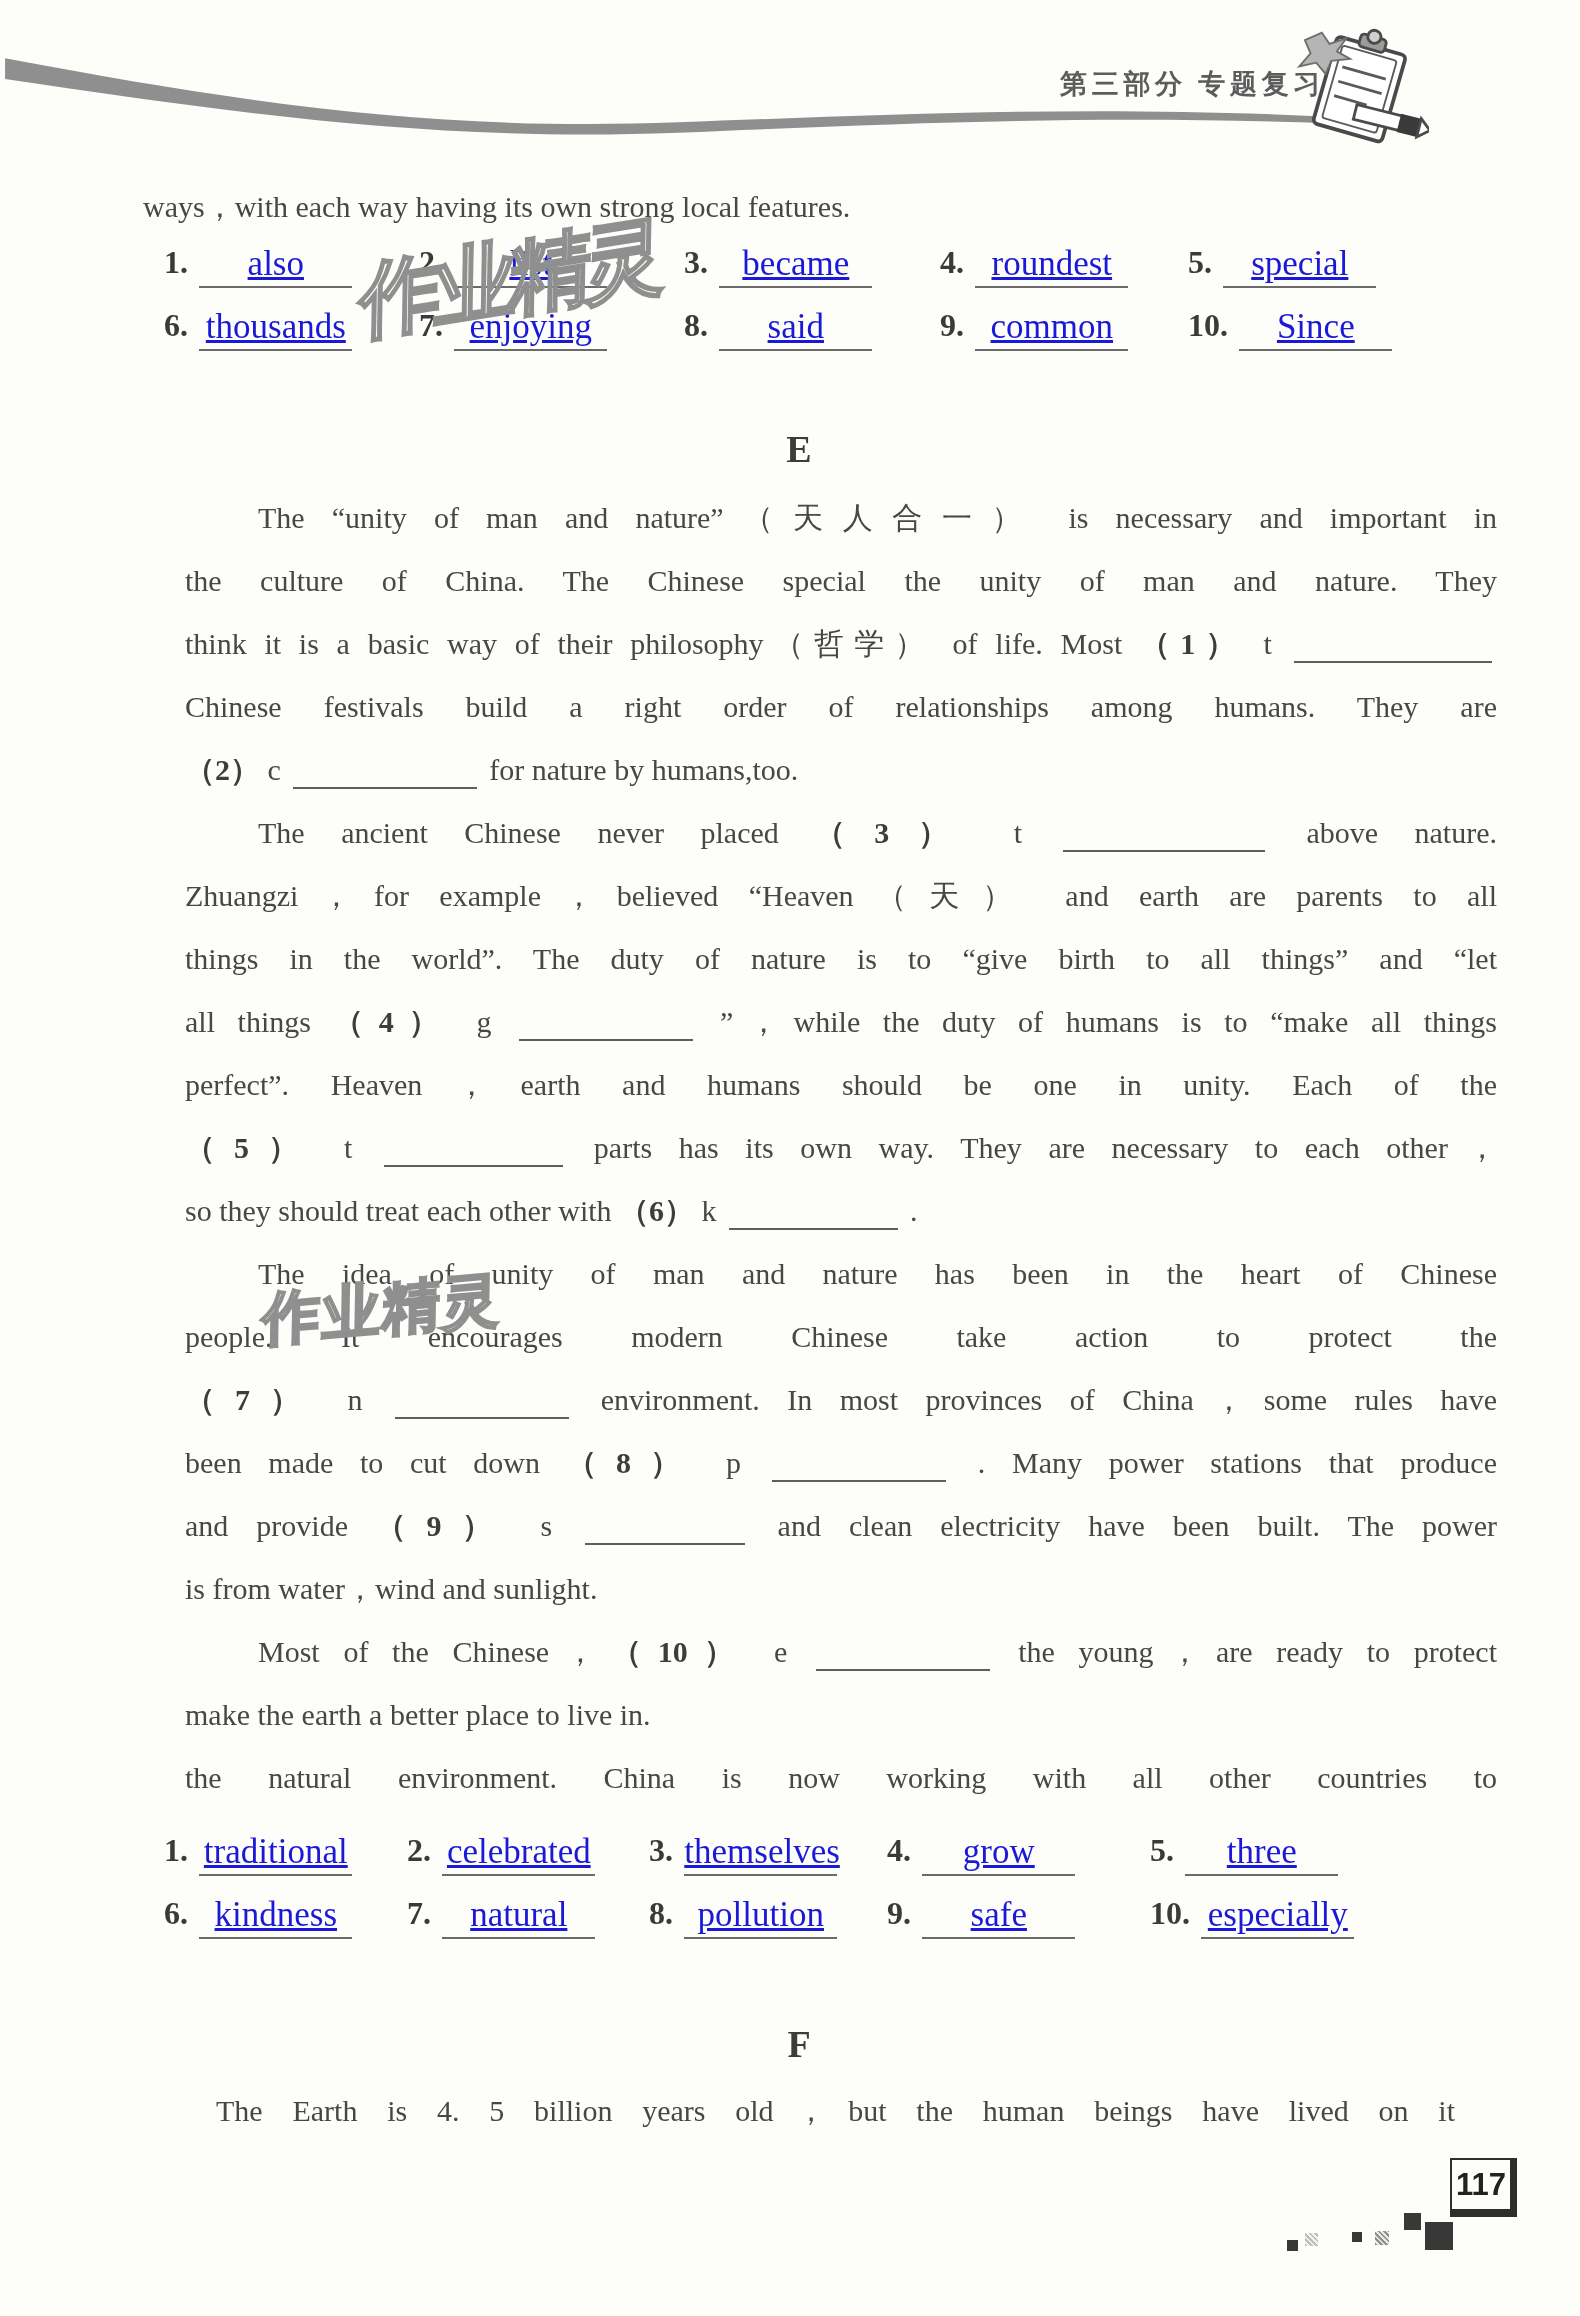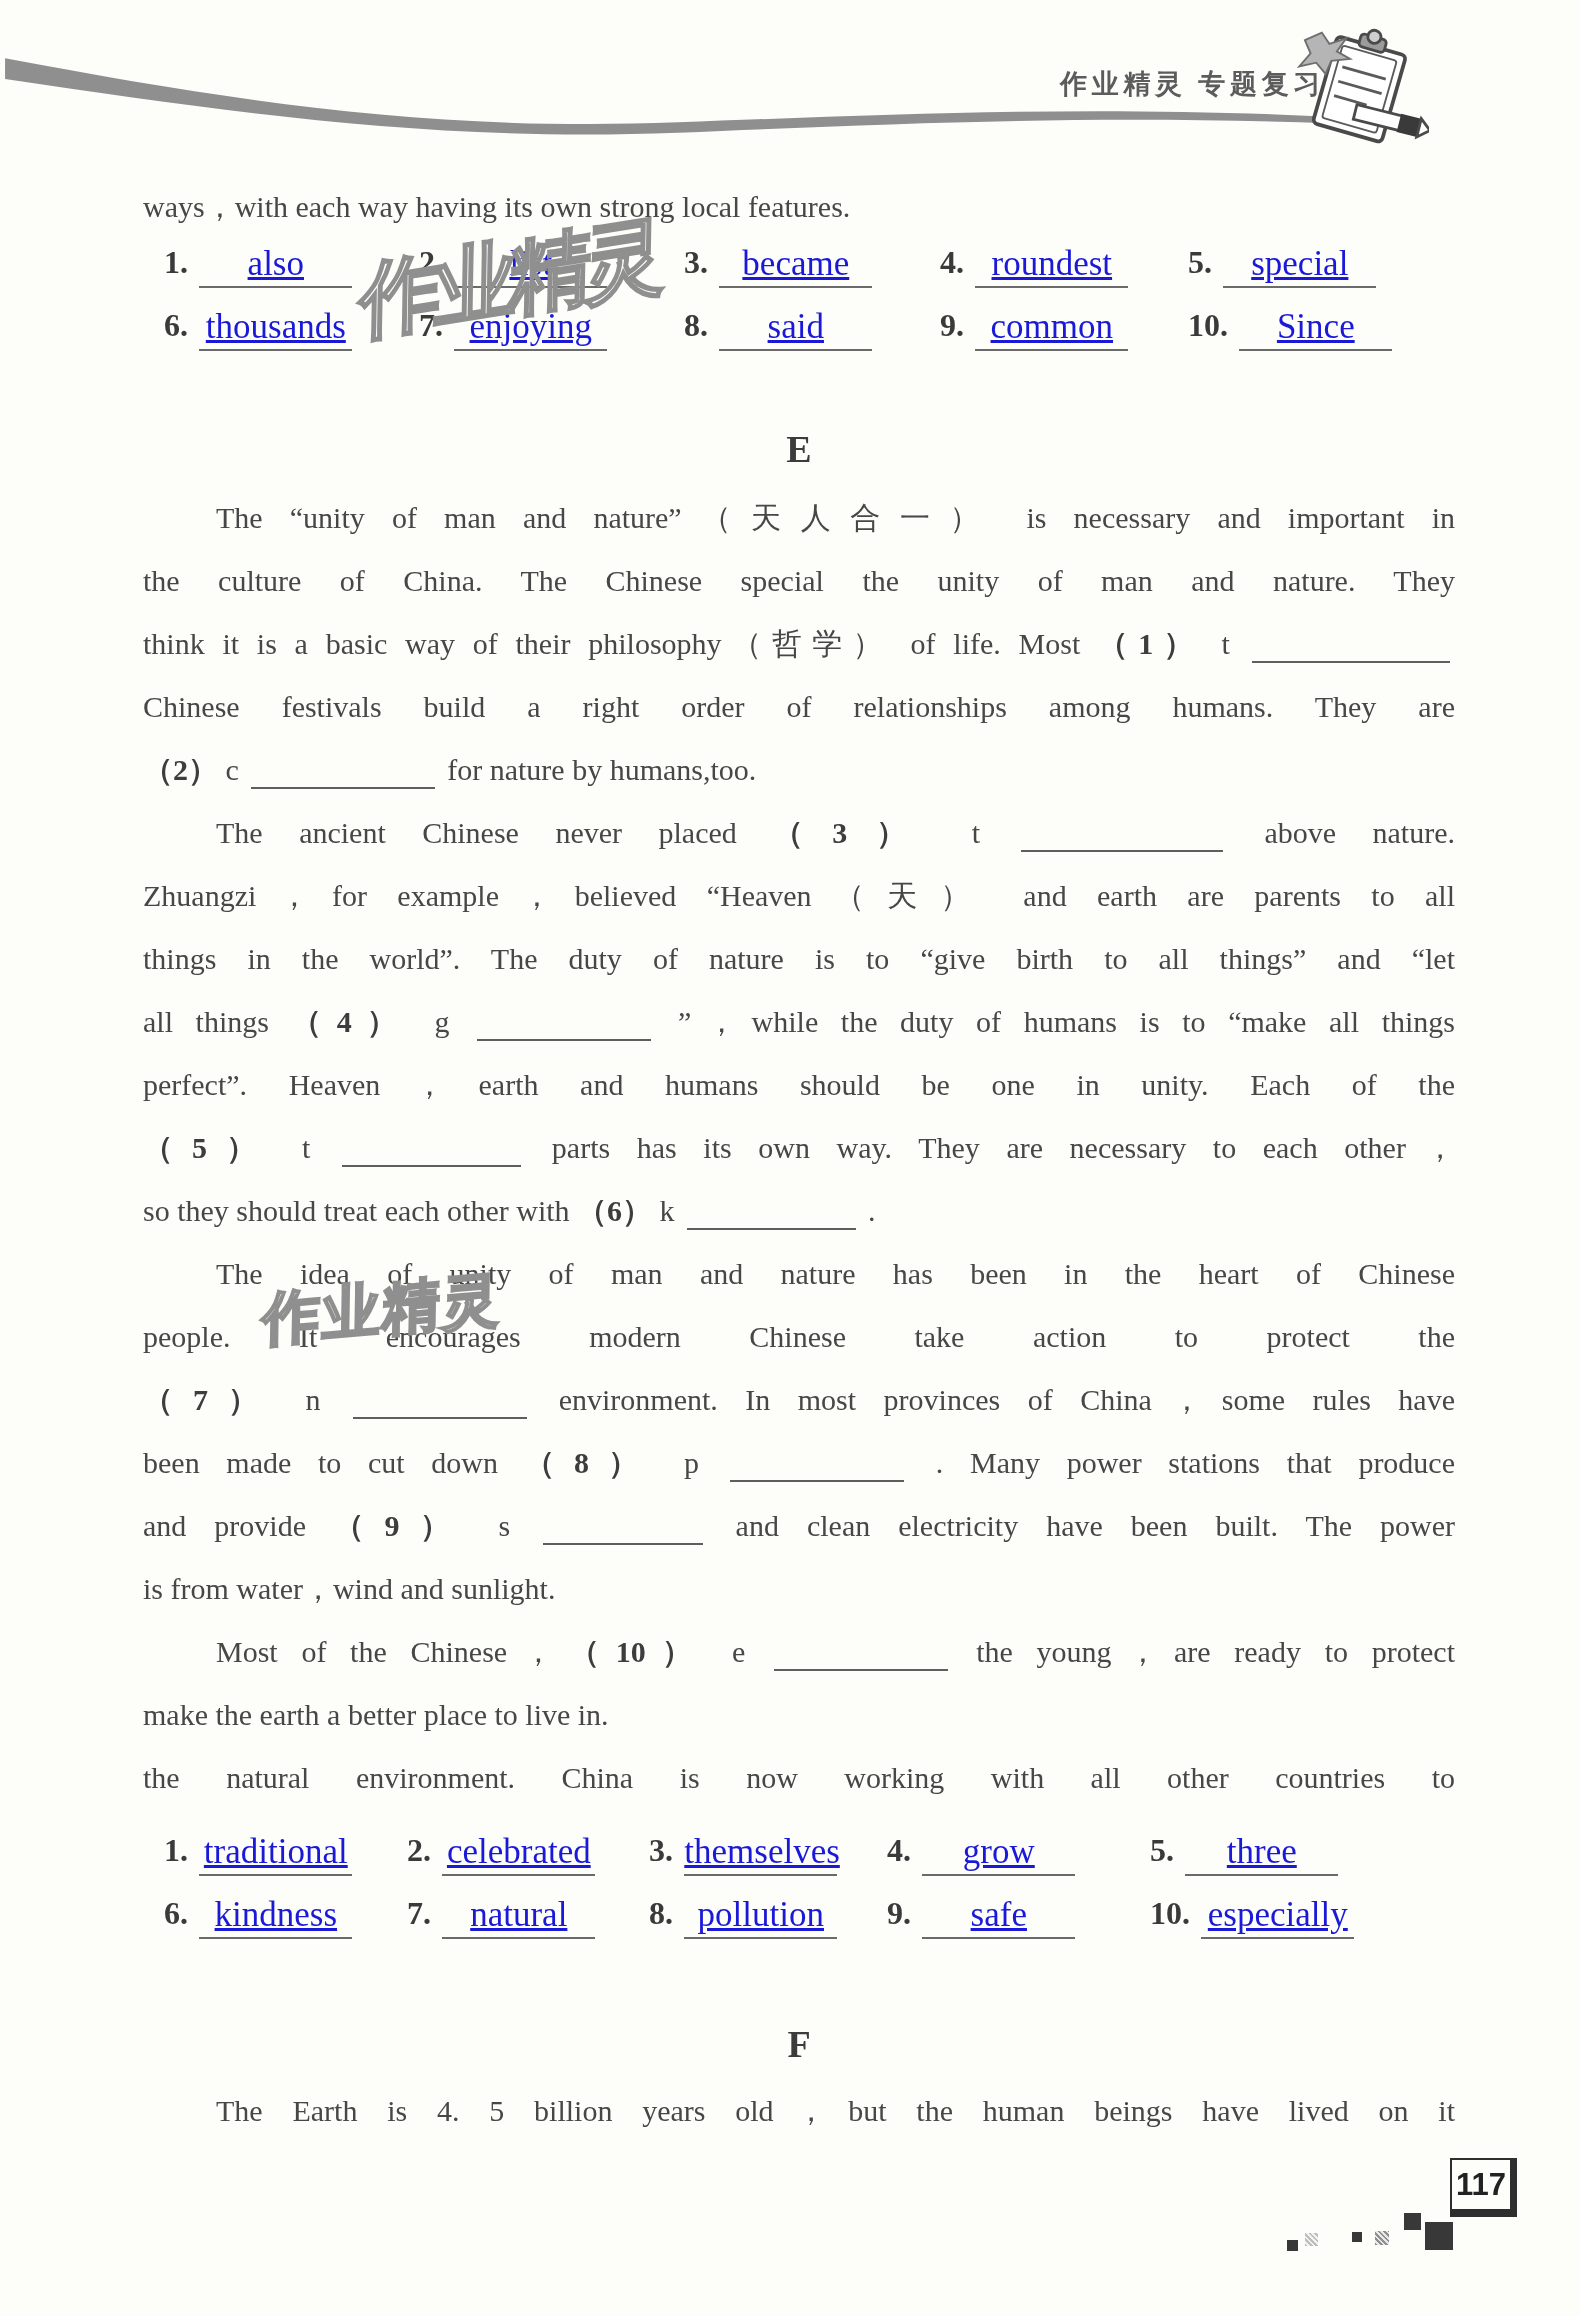--- a/index.html
+++ b/index.html
@@ -64,21 +64,21 @@
       <circle cx="76" cy="12" r="7" fill="#cfcfcf" stroke="#4a4a4a" stroke-width="3"></circle>
     </g>
     <polygon points="18,18 36,10 44,22 62,16 52,30 66,38 46,40 40,54 30,42 12,46 24,32" fill="#b5b5b5" stroke="#6e6e6e" stroke-width="2"></polygon>
     <g transform="rotate(14 110 105)">
       <rect x="70" y="96" width="52" height="16" fill="#ffffff" stroke="#4a4a4a" stroke-width="3"></rect>
       <rect x="118" y="94" width="22" height="20" fill="#3a3a3a"></rect>
       <polygon points="140,94 152,104 140,114" fill="#ffffff" stroke="#4a4a4a" stroke-width="3"></polygon>
     </g>
   </svg>
 
-  <div class="hdr-label">作业精灵  专题复习</div>
+  <div class="hdr-label">第三部分  专题复习</div>
 
   <div class="textcol" style="top:175px;">
     <div class="line">ways，with each way having its own strong local features.</div>
   </div>
 
   <div class="ansset" id="ans0" style="top:239px;">
       <div class="ans-item" style="left: 21px; top: 0px;">
         <span class="ans-no">1.</span>
         <span class="ans-line"><span class="ans-text">also</span></span>
       </div>
@@ -115,21 +115,21 @@
         <span class="ans-line"><span class="ans-text">common</span></span>
       </div>
       <div class="ans-item" style="left: 1045px; top: 63px;">
         <span class="ans-no">10.</span>
         <span class="ans-line"><span class="ans-text">Since</span></span>
       </div>
     </div>
 
   <div class="textcol heading" style="top:426px;">E</div>
 
-  <div class="textcol" id="body" style="top:486px;">
+  <div class="textcol" id="body" style="top:486px;margin-left:42px;">
       <div class="line just ind">The “unity of man and nature”（天人合一） is necessary and important in</div>
       <div class="line just">the culture of China. The Chinese special the unity of man and nature. They</div>
       <div class="line just">think it is a basic way of their philosophy（哲学） of life. Most <b>（1）</b> t <span class="blank" style="width: 198px;"></span></div>
       <div class="line just">Chinese festivals build a right order of relationships among humans. They are</div>
       <div class="line"><b>（2）</b> c <span class="blank" style="width: 184px;"></span> for nature by humans,too.</div>
       <div class="line just ind">The ancient Chinese never placed <b>（3）</b> t <span class="blank" style="width: 202px;"></span> above nature.</div>
       <div class="line just">Zhuangzi，for example，believed “Heaven（天） and earth are parents to all</div>
       <div class="line just">things in the world”. The duty of nature is to “give birth to all things” and “let</div>
       <div class="line just">all things <b>（4）</b> g <span class="blank" style="width: 174px;"></span> ”，while the duty of humans is to “make all things</div>
       <div class="line just">perfect”. Heaven，earth and humans should be one in unity. Each of the</div>

